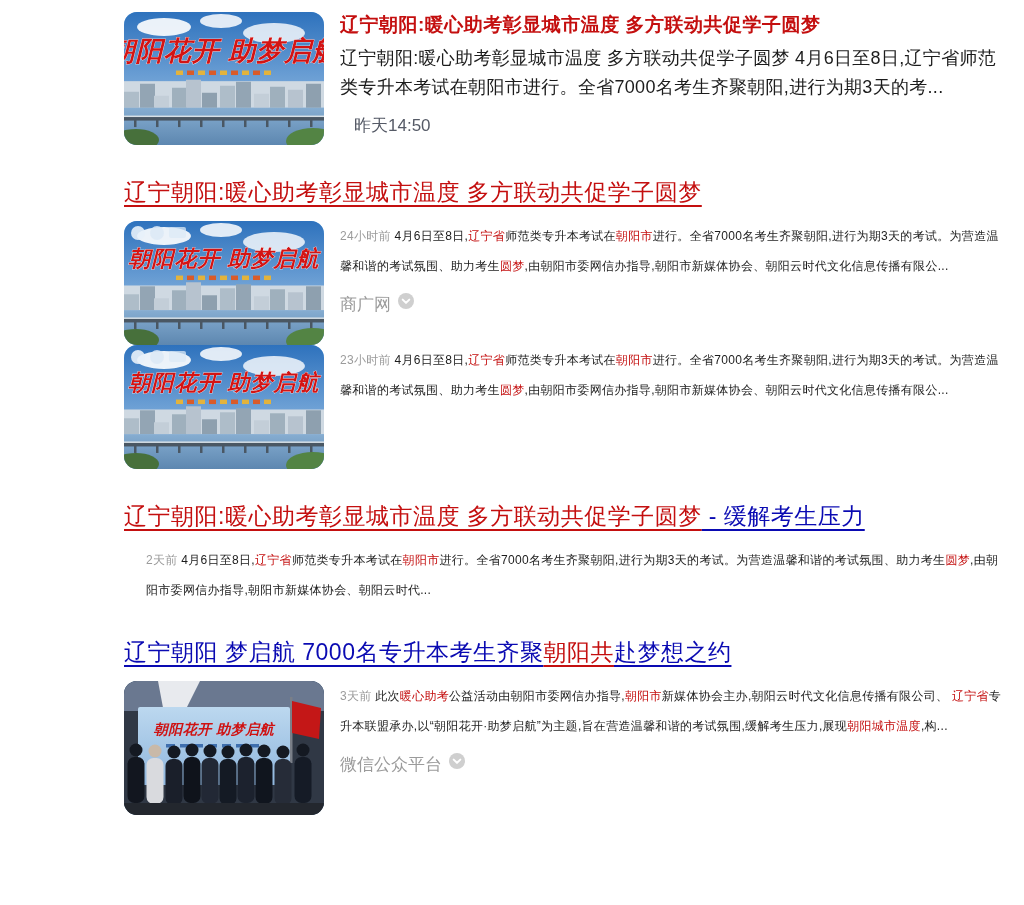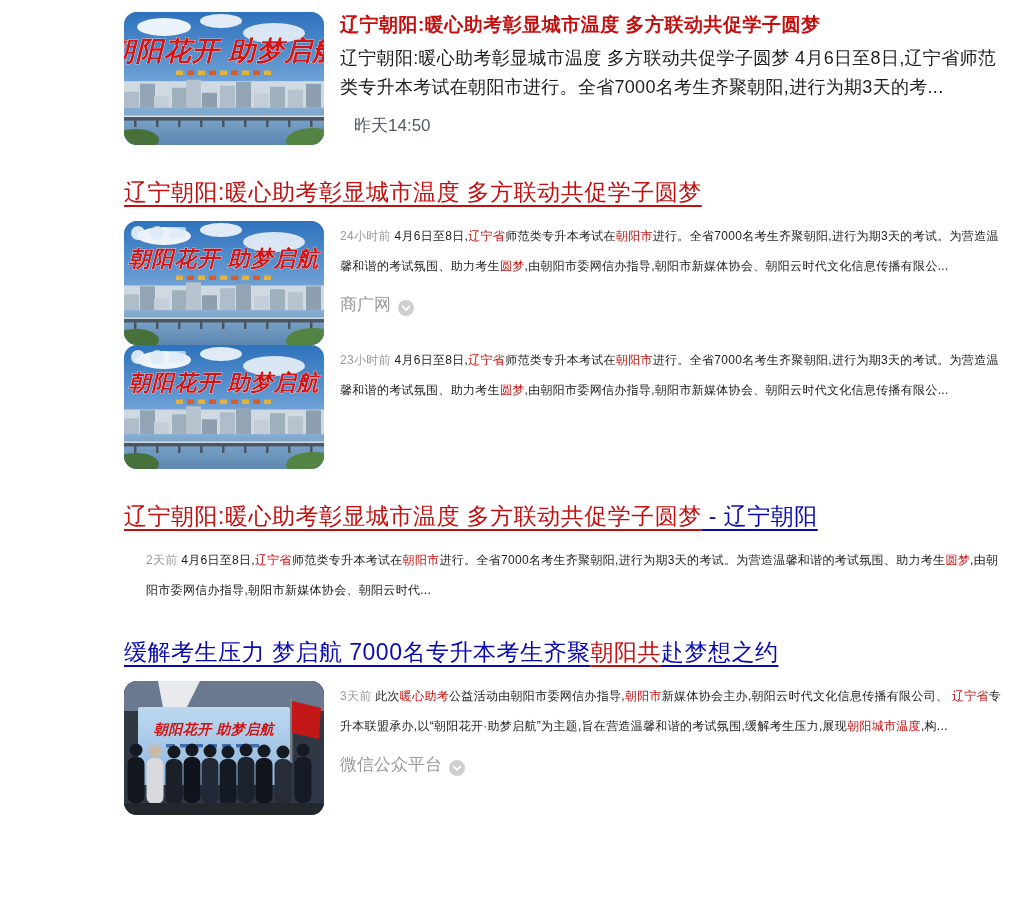--- a/index.html
+++ b/index.html
@@ -37,21 +37,21 @@
   .media-inline .inline-title{
     margin:2px 0 6px 0;font-size:19px;font-weight:700;line-height:26px;
   }
   .media-inline .inline-title .seg{text-decoration:none;}
   .media-inline .desc{font-size:18px;line-height:29px;}
 
   
   .no-image .content{width:100%;margin-left:22px;}
 
   
-  .meta{display:flex;align-items:flex-end;margin-top:12px;font-size:17px;color:var(--gray);}
+  .meta{display:flex;align-items:flex-start;margin-top:12px;font-size:17px;color:var(--gray);}
   .meta .time{color:var(--time);padding-left:14px;}
   .meta .source{color:var(--gray);}
   .source-badge{display:inline-flex;margin-left:7px;cursor:pointer;}
   .source-badge svg{display:block;}
 
   
   .seg-red{color:var(--red);}
   .seg-blue{color:var(--blue);}
   .seg-black{color:var(--black);}
   .seg-gray{color:var(--gray);}
@@ -259,30 +259,30 @@
               <rect x="118" y="54.56" width="7" height="4.5" fill="#e3b33c"></rect>
               <rect x="129" y="54.56" width="7" height="4.5" fill="#d95b2a"></rect>
               <rect x="140" y="54.56" width="7" height="4.5" fill="#e3b33c"></rect>
   </svg></div>
       <div class="content">
         <p class="desc"><span class="seg seg-gray">23小时前 </span><span class="seg seg-black">4月6日至8日,</span><span class="seg seg-red">辽宁省</span><span class="seg seg-black">师范类专升本考试在</span><span class="seg seg-red">朝阳市</span><span class="seg seg-black">进行。全省7000名考生齐聚朝阳,进行为期3天的考试。为营造温馨和谐的考试氛围、助力考生</span><span class="seg seg-red">圆梦</span><span class="seg seg-black">,由朝阳市委网信办指导,朝阳市新媒体协会、朝阳云时代文化信息传播有限公...</span></p>
       </div>
     </div>
   </article>
       <article class="result no-image">
-    <h3 class="headline"><span class="seg seg-red">辽宁朝阳:暖心助考彰显城市温度 多方联动共促学子圆梦</span><span class="seg seg-blue"> - 辽宁朝阳</span></h3>
+    <h3 class="headline"><span class="seg seg-red">辽宁朝阳:暖心助考彰显城市温度 多方联动共促学子圆梦</span><span class="seg seg-blue"> - 缓解考生压力</span></h3>
     <div class="result-body">
 
       <div class="content">
         <p class="desc"><span class="seg seg-gray">2天前 </span><span class="seg seg-black">4月6日至8日,</span><span class="seg seg-red">辽宁省</span><span class="seg seg-black">师范类专升本考试在</span><span class="seg seg-red">朝阳市</span><span class="seg seg-black">进行。全省7000名考生齐聚朝阳,进行为期3天的考试。为营造温馨和谐的考试氛围、助力考生</span><span class="seg seg-red">圆梦</span><span class="seg seg-black">,由朝阳市委网信办指导,朝阳市新媒体协会、朝阳云时代...</span></p>
       </div>
     </div>
   </article>
       <article class="result title-top">
-    <h3 class="headline"><span class="seg seg-blue">缓解考生压力 梦启航 7000名专升本考生齐聚</span><span class="seg seg-red">朝阳共</span><span class="seg seg-blue">赴梦想之约</span></h3>
+    <h3 class="headline"><span class="seg seg-blue">辽宁朝阳 梦启航 7000名专升本考生齐聚</span><span class="seg seg-red">朝阳共</span><span class="seg seg-blue">赴梦想之约</span></h3>
     <div class="result-body">
       <div class="thumb"><svg width="200" height="134" viewBox="0 0 200 134">
     <defs>
                 <linearGradient id="bkg3" x1="0" y1="0" x2="0" y2="1">
                   <stop offset="0" stop-color="#bcd8ef"></stop>
                   <stop offset="1" stop-color="#8fb6dd"></stop>
                 </linearGradient>
               </defs>
     <rect width="200" height="134" fill="#303845"></rect>
     <rect x="0" y="0" width="200" height="30" fill="#6a7890"></rect>

